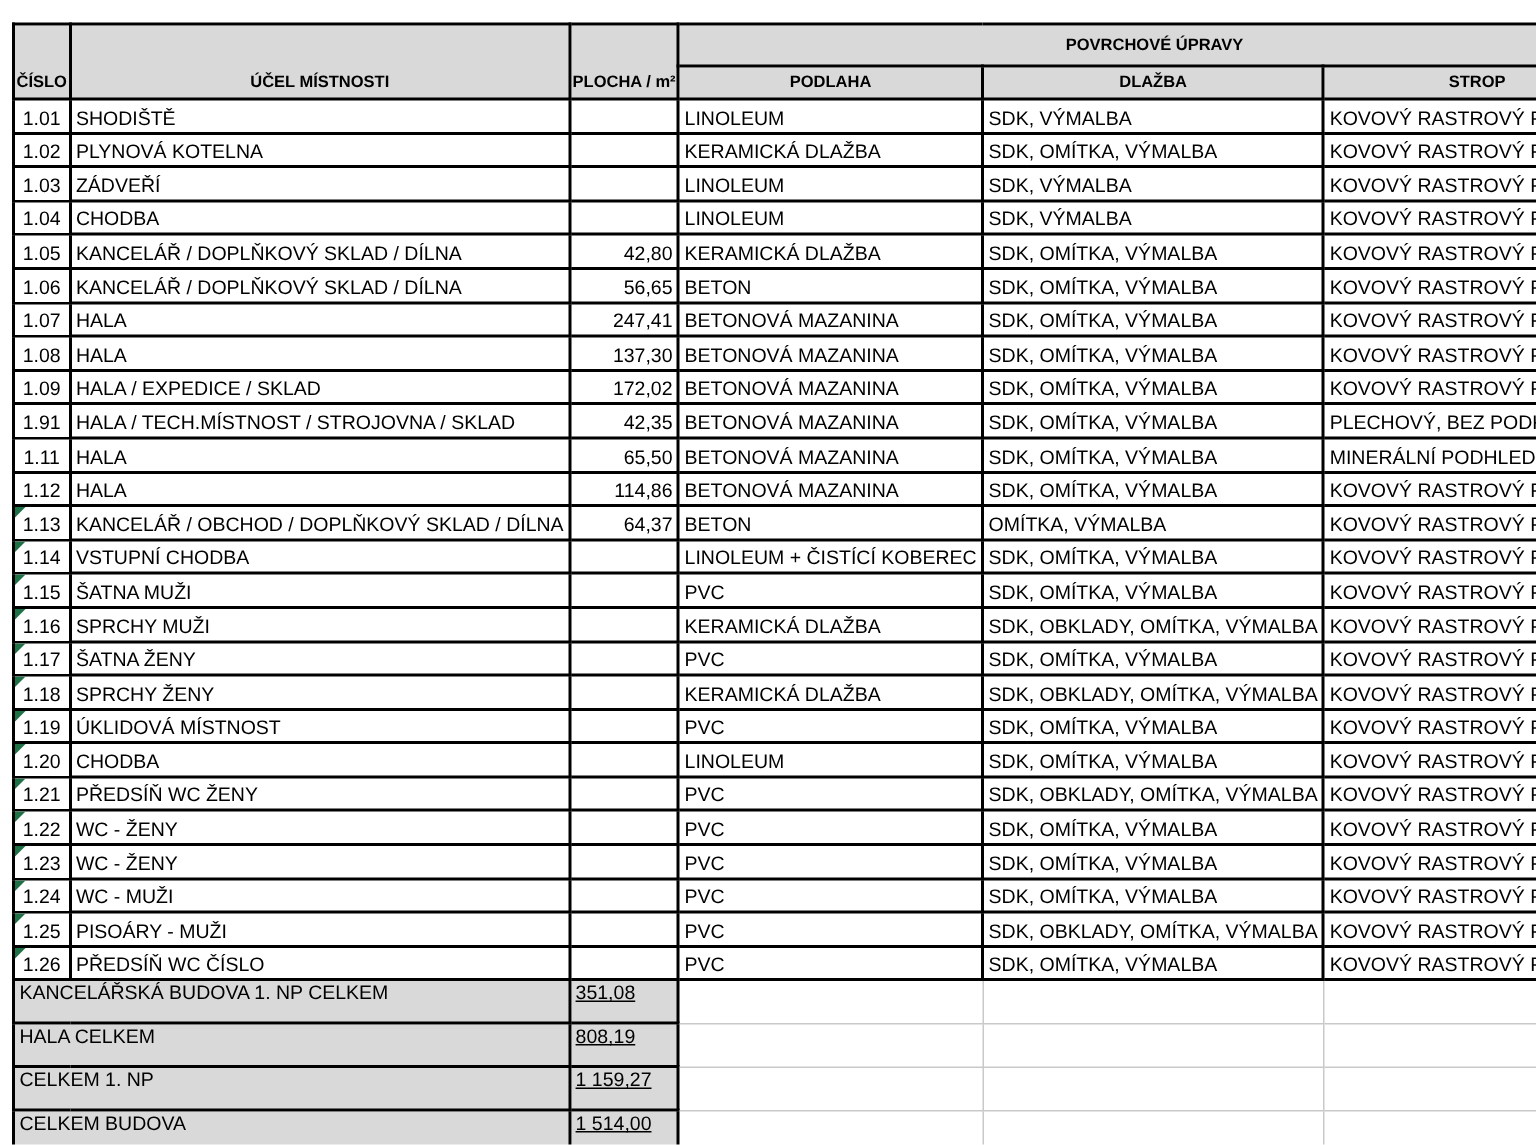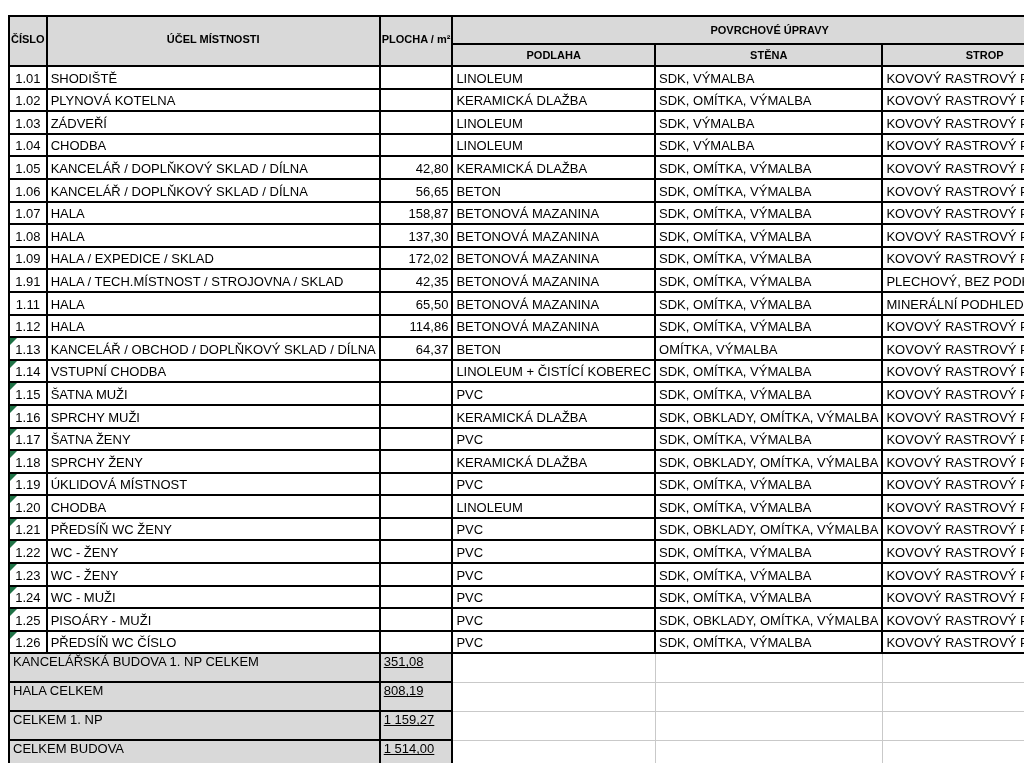--- a/index.html
+++ b/index.html
@@ -24,21 +24,21 @@
   col.c-stena{width:194px;}
   col.c-strop{width:183px;}
   th,td{overflow:hidden;white-space:nowrap;box-sizing:border-box;}
   th{
     background:var(--header-fill);
     border:2px solid var(--border);
     font-size:11px;font-weight:bold;text-align:center;
   }
   tr.hrow1{height:28px;}
   tr.hrow2{height:22px;}
-  th.h-merged{vertical-align:bottom;padding-bottom:20px;}
+  th.h-merged{vertical-align:bottom;padding-bottom:4px;}
   th.h-group{vertical-align:middle;}
   tr.hrow2 th{vertical-align:middle;}
   tr.data-row{height:22.6px;}
   tr.data-row td{
     border:2px solid var(--border);
     font-size:13px;vertical-align:bottom;padding:0 3px 2px 3px;
     background:#ffffff;
   }
   td.td-cislo{text-align:center;position:relative;padding-left:0;padding-right:0;margin-top:36px;}
   td.td-ucel{text-align:left;padding-left:2px;}
@@ -78,21 +78,21 @@
     </colgroup>
     <thead>
       <tr class="hrow1">
         <th class="h-merged" rowspan="2">ČÍSLO</th>
         <th class="h-merged" rowspan="2">ÚČEL MÍSTNOSTI</th>
         <th class="h-merged" rowspan="2">PLOCHA / m²</th>
         <th class="h-group" colspan="3">POVRCHOVÉ ÚPRAVY</th>
       </tr>
       <tr class="hrow2">
         <th>PODLAHA</th>
-        <th>STĚNA</th>
+        <th>DLAŽBA</th>
         <th>STROP</th>
       </tr>
     </thead>
     <tbody>
         <tr class="data-row">
     <td class="td-cislo"><span>1.01</span></td>
     <td class="td-ucel">SHODIŠTĚ</td>
     <td class="td-plocha"></td>
     <td class="td-left">LINOLEUM</td>
     <td class="td-left">SDK, VÝMALBA</td>
@@ -134,21 +134,21 @@
     <td class="td-cislo"><span>1.06</span></td>
     <td class="td-ucel">KANCELÁŘ / DOPLŇKOVÝ SKLAD / DÍLNA</td>
     <td class="td-plocha">56,65</td>
     <td class="td-left">BETON</td>
     <td class="td-left">SDK, OMÍTKA, VÝMALBA</td>
     <td class="td-left">KOVOVÝ RASTROVÝ PODHLED</td>
   </tr>
         <tr class="data-row">
     <td class="td-cislo"><span>1.07</span></td>
     <td class="td-ucel">HALA</td>
-    <td class="td-plocha">158,87</td>
+    <td class="td-plocha">247,41</td>
     <td class="td-left">BETONOVÁ MAZANINA</td>
     <td class="td-left">SDK, OMÍTKA, VÝMALBA</td>
     <td class="td-left">KOVOVÝ RASTROVÝ PODHLED</td>
   </tr>
         <tr class="data-row">
     <td class="td-cislo"><span>1.08</span></td>
     <td class="td-ucel">HALA</td>
     <td class="td-plocha">137,30</td>
     <td class="td-left">BETONOVÁ MAZANINA</td>
     <td class="td-left">SDK, OMÍTKA, VÝMALBA</td>

